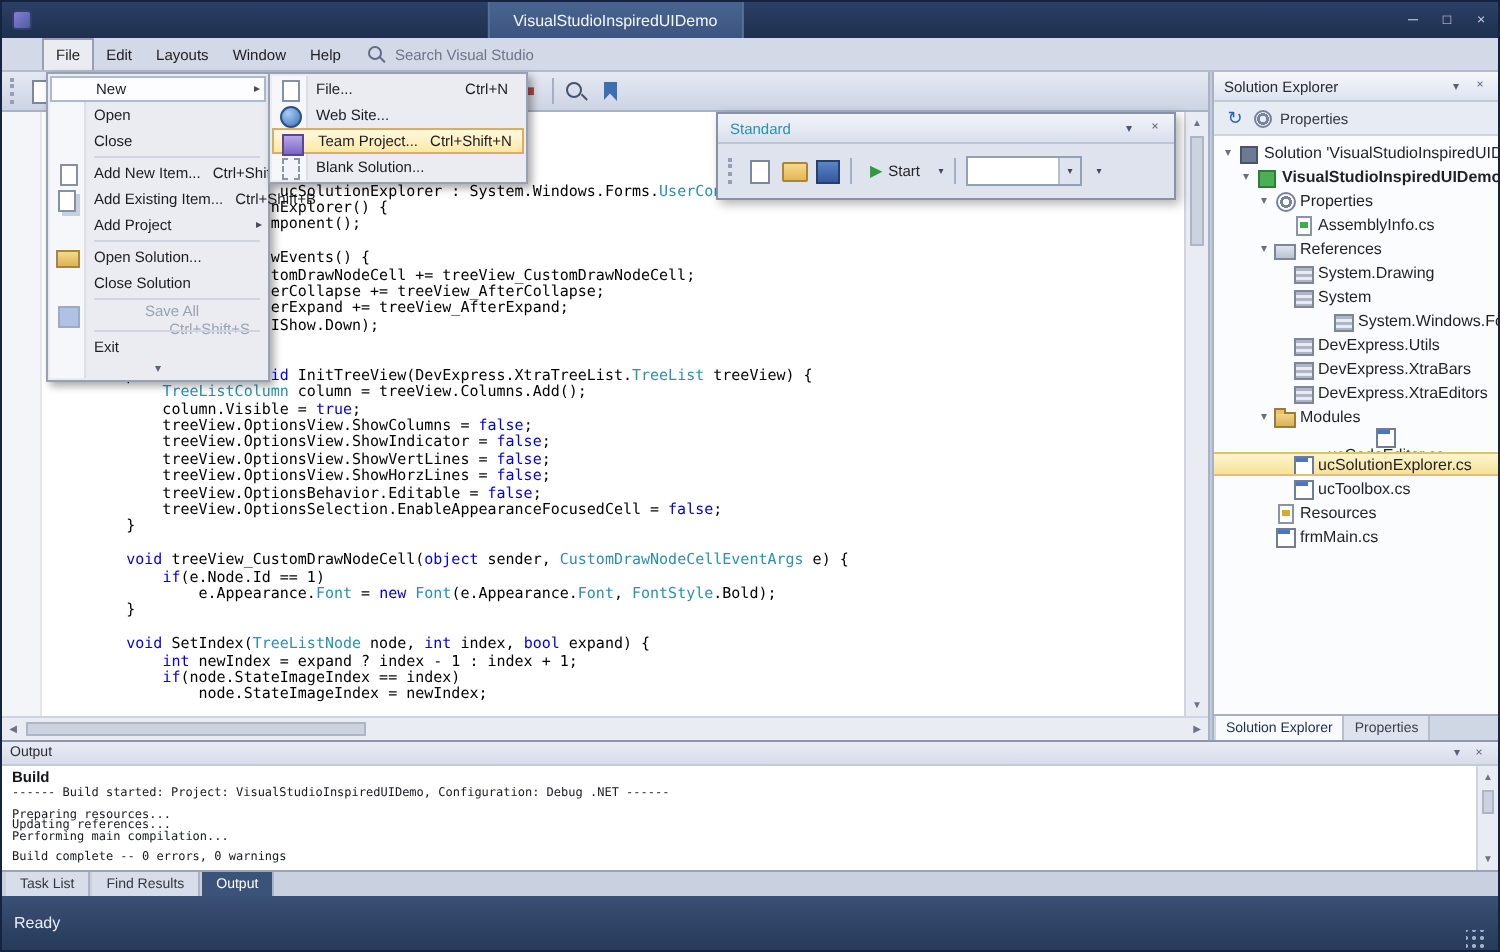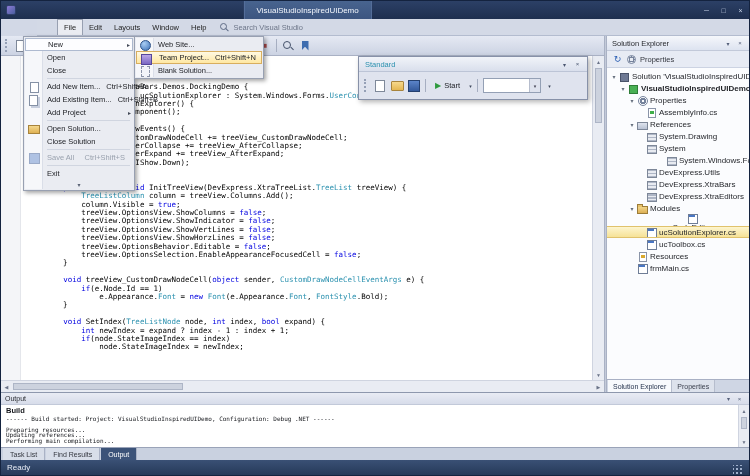--- a/index.html
+++ b/index.html
@@ -8,21 +8,21 @@
 .window{width:750px;height:476px;position:relative;overflow:hidden;border:1px solid #14233f;background:#d2d8e6;display:flex;flex-direction:column;}
 
 
 .titlebar{height:18px;flex:none;background:linear-gradient(#2c4066,#1e2f4f);display:flex;align-items:center;position:relative;color:#dbe3f2;}
 .app-icon{width:10px;height:10px;margin-left:5px;border-radius:2px;background:linear-gradient(135deg,#8d7ad6,#4a5f9e);border:1px solid #30406b;}
 .title-tab{position:absolute;left:41%;transform:translateX(-50%);top:0;height:18px;display:flex;align-items:center;padding:0 12px;background:linear-gradient(#48648f,#33497400);background-color:#3c5580;border-left:1px solid #56709c;border-right:1px solid #56709c;font-size:8px;color:#f2f6fd;}
 .win-btns{margin-left:auto;display:flex;height:100%;}
 .wb{width:17px;height:100%;display:flex;align-items:center;justify-content:center;font-size:7px;color:#c9d4e8;}
 
 
-.menubar{height:17px;flex:none;background:#d3d9e6;border-bottom:1px solid #b3bccf;display:flex;align-items:stretch;padding-left:20px;font-size:7.5px;color:#1d1d1d;margin-left:36px;}
+.menubar{height:17px;flex:none;background:#d3d9e6;border-bottom:1px solid #b3bccf;display:flex;align-items:stretch;padding-left:20px;font-size:7.5px;color:#1d1d1d;}
 .mb-items{display:flex;align-items:stretch;}
 .mb-item{padding:0 6px;display:flex;align-items:center;}
 .mb-item.active{background:#eaecf2;border:1px solid #98a0b1;border-bottom:none;}
 .mb-search{display:flex;align-items:center;gap:4px;margin-left:8px;color:#6d7689;}
 .mag{width:9px;height:9px;position:relative;}
 .mag::before{content:"";position:absolute;left:0;top:0;width:5px;height:5px;border:1.3px solid #5f6c86;border-radius:50%;}
 .mag::after{content:"";position:absolute;left:5px;top:6px;width:3.5px;height:1.3px;background:#5f6c86;transform:rotate(45deg);}
 
 
 .main{flex:1;display:flex;overflow:hidden;}
@@ -100,48 +100,48 @@
 .ti-folder::after{content:"";position:absolute;left:0;top:0;width:4px;height:2px;background:#e8c36b;border:1px solid #9c7c38;border-bottom:none;}
 .ti-form::before{content:"";position:absolute;left:1px;top:0;width:8px;height:8px;background:#fff;border:1px solid #6f7d96;}
 .ti-form::after{content:"";position:absolute;left:2px;top:1px;width:6px;height:2px;background:#4a77c4;}
 .ti-res::before{content:"";position:absolute;left:2px;top:0;width:6px;height:8px;background:#fff;border:1px solid #8a94a8;}
 .ti-res::after{content:"";position:absolute;left:4px;top:3px;width:4px;height:3px;background:#d9a92f;}
 .sp-tabs{height:13px;flex:none;background:#cfd6e4;border-top:1px solid #a8b0c4;display:flex;align-items:stretch;padding-left:1px;}
 .sp-tab{padding:0 5px;display:flex;align-items:center;font-size:7px;color:#3a3f4d;background:#dde2ec;border-right:1px solid #b6bdcd;}
 .sp-tab.active{background:#f8fafd;color:#1f2d48;}
 
 
-.output{height:55px;flex:none;border-top:1px solid #8e98ad;display:flex;flex-direction:column;background:#fff;}
+.output{height:65px;flex:none;border-top:1px solid #8e98ad;display:flex;flex-direction:column;background:#fff;}
 .out-header{height:12px;flex:none;background:linear-gradient(#e9ecf4,#d7dcea);border-bottom:1px solid #c2c9d9;display:flex;align-items:center;padding:0 4px;font-size:7px;color:#2b2d33;}
 .out-title{flex:1;}
 .out-btn{width:11px;text-align:center;font-size:6px;color:#55607a;}
 .out-body{flex:1;display:flex;overflow:hidden;}
 .out-text{flex:1;overflow:hidden;padding:1px 0 0 5px;}
 .out-src{font-size:7.5px;font-weight:bold;color:#15171c;margin-bottom:1px;}
 .out-line{font-family:"DejaVu Sans Mono","Liberation Mono",monospace;font-size:6px;line-height:5.4px;white-space:pre;color:#17191e;}
 .out-vscroll{width:11px;flex:none;background:#e9ecf3;border-left:1px solid #cfd4e0;display:flex;flex-direction:column;}
 
 
 .btabs{height:13px;flex:none;background:#c9d1e0;border-top:1px solid #9aa3b8;display:flex;align-items:stretch;padding-left:2px;gap:1px;}
 .btab{padding:0 7px;display:flex;align-items:center;font-size:7px;color:#33363e;background:#d8dee9;border-right:1px solid #aab2c5;}
 .btab.active{background:#3c5379;color:#fff;}
-.statusbar{height:15px;flex:none;background:linear-gradient(#3a5075,#263a59);color:#e9eef7;display:flex;align-items:center;padding:0 6px;font-size:8px;}
+.statusbar{height:27px;flex:none;background:linear-gradient(#3a5075,#263a59);color:#e9eef7;display:flex;align-items:center;padding:0 6px;font-size:8px;}
 .grip{margin-left:auto;width:10px;height:10px;align-self:flex-end;background-image:radial-gradient(#9fb0cc 1px,transparent 1.1px);background-size:4px 4px;background-position:bottom right;}
 
 
 .popup{position:absolute;z-index:60;background:#eaecf2;border:1px solid #98a0b1;box-shadow:2px 2px 4px rgba(0,0,0,.35);padding:1px;}
 .popup::before{content:"";position:absolute;left:1px;top:1px;bottom:1px;width:17px;background:#f6f7fa;border-right:1px solid #dadee8;}
 .file-menu{left:22px;top:35px;width:112px;}
 .sub-menu{left:133px;top:35px;width:130px;}
 .pm-item{position:relative;height:13px;display:flex;align-items:center;padding:0 8px 0 22px;font-size:7.5px;color:#1b1d22;white-space:nowrap;}
 .pm-item .sc{margin-left:auto;padding-left:6px;}
 .pm-item .sub{position:absolute;right:2px;font-size:6px;color:#444a58;}
 .pm-item.sel{background:#fdfdff;border:1px solid #aebad0;}
 .pm-item.hot{background:linear-gradient(#fff9e3,#ffe8a2);border:1px solid #d8ae5f;}
-.pm-item.disabled{color:#9aa2af;}
+.pm-item.disabled{color:#9aa2af;flex-direction:column;}
 .pm-sep{position:relative;height:3px;margin-left:22px;}
 .pm-sep::after{content:"";position:absolute;left:0;right:3px;top:1px;height:1px;background:#d0d5e0;}
 .pm-chevron{position:relative;height:9px;display:flex;align-items:center;justify-content:center;font-size:6px;color:#5a6275;}
 .pm-ic{position:absolute;left:3px;top:2px;width:11px;height:9px;}
 .pm-item.disabled .pm-ic{opacity:.45;}
 .mi-page::before{content:"";position:absolute;left:2px;top:0;width:7px;height:9px;background:#fff;border:1px solid #8591a5;}
 .mi-page2::before{content:"";position:absolute;left:1px;top:0;width:7px;height:9px;background:#fff;border:1px solid #8591a5;box-shadow:2px 2px 0 0 #c7cedd;}
 .mi-folder::before{content:"";position:absolute;left:0;top:1px;width:10px;height:7px;background:linear-gradient(#f4d88e,#e0b253);border:1px solid #a8843c;}
 .mi-floppy::before{content:"";position:absolute;left:1px;top:0;width:9px;height:9px;background:#5b84c9;border:1px solid #2c4f8c;}
 .mi-globe::before{content:"";position:absolute;left:1px;top:0;width:9px;height:9px;border-radius:50%;background:radial-gradient(circle at 35% 30%,#a9cdf4,#3b6fb5);border:1px solid #2c5188;}
@@ -467,20 +467,25 @@
           <div class="pm-item">
             <span class="lab">Exit</span>
           </div>
         </div>
     <div class="pm-chevron">▾</div>
   </div>
 
   <div class="popup sub-menu">
     <div>
           <div class="pm-item">
+            <span class="pm-ic mi-page"></span>
+            <span class="lab">File...</span>
+            <span class="sc">Ctrl+N</span>
+          </div>
+          <div class="pm-item">
             <span class="pm-ic mi-globe"></span>
             <span class="lab">Web Site...</span>
           </div>
           <div class="pm-item hot">
             <span class="pm-ic mi-team"></span>
             <span class="lab">Team Project...</span>
             <span class="sc">Ctrl+Shift+N</span>
           </div>
           <div class="pm-item">
             <span class="pm-ic mi-blank"></span>

